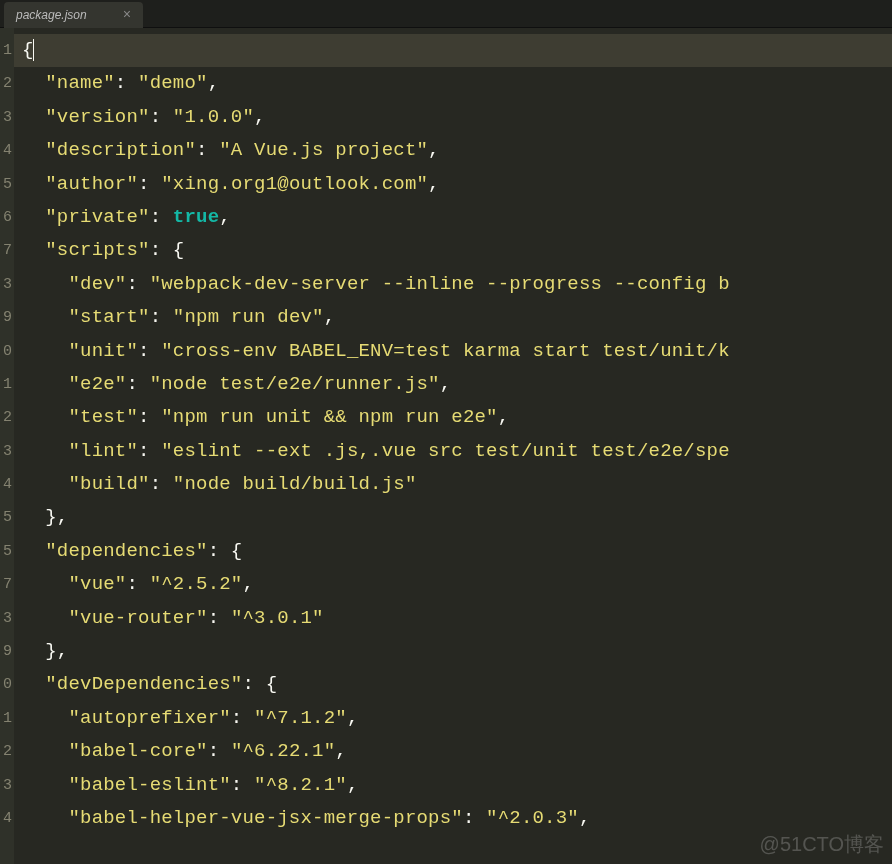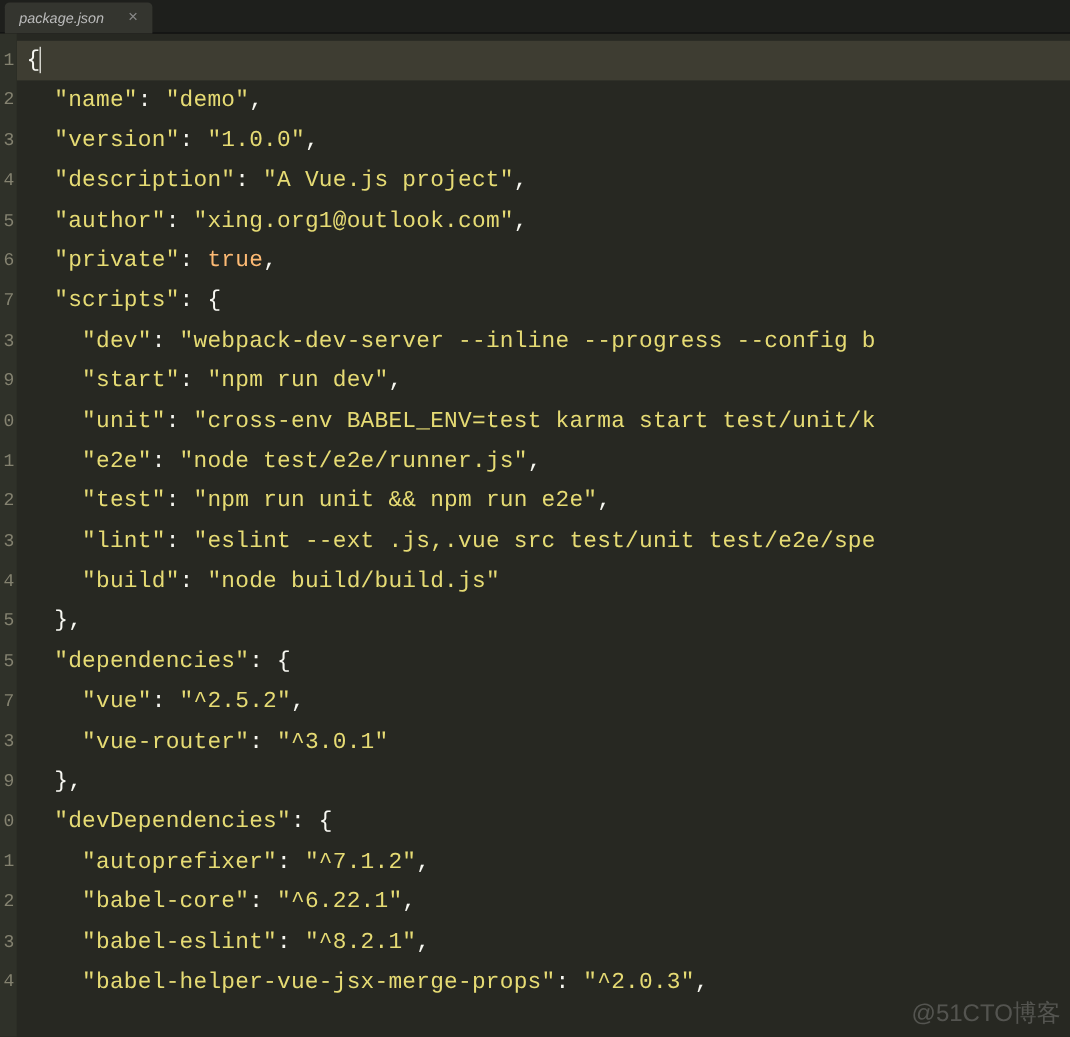--- a/index.html
+++ b/index.html
@@ -23,21 +23,21 @@
       display: flex;
       align-items: center;
       border-bottom: 1px solid #0f0f0f;
     }
     .tab {
       background: #34352f;
       height: 26px;
       padding: 0 12px;
       display: flex;
       align-items: center;
-      gap: 20px;
+      gap: 36px;
       border-top-left-radius: 4px;
       border-top-right-radius: 4px;
       margin-left: 4px;
       margin-top: 2px;
     }
     .tab-label {
       color: #bbb;
       font-size: 12px;
       font-style: italic;
       font-family: sans-serif;
@@ -85,21 +85,21 @@
     }
     .code-line.active {
       background: #3e3d32;
       margin-left: -8px;
       padding-left: 8px;
       margin-right: -20px;
     }
     .punct { color: #f8f8f2; }
     .string { color: #e6db74; }
     .key { color: #e6db74; }
-    .bool { color: #fdba74; }
+    .bool { color: #14b8a6; font-weight: bold; }
     .cursor {
       display: inline-block;
       width: 1px;
       height: 22px;
       background: #f8f8f2;
       vertical-align: middle;
       margin-left: -1px;
     }
     .watermark {
       position: absolute;

